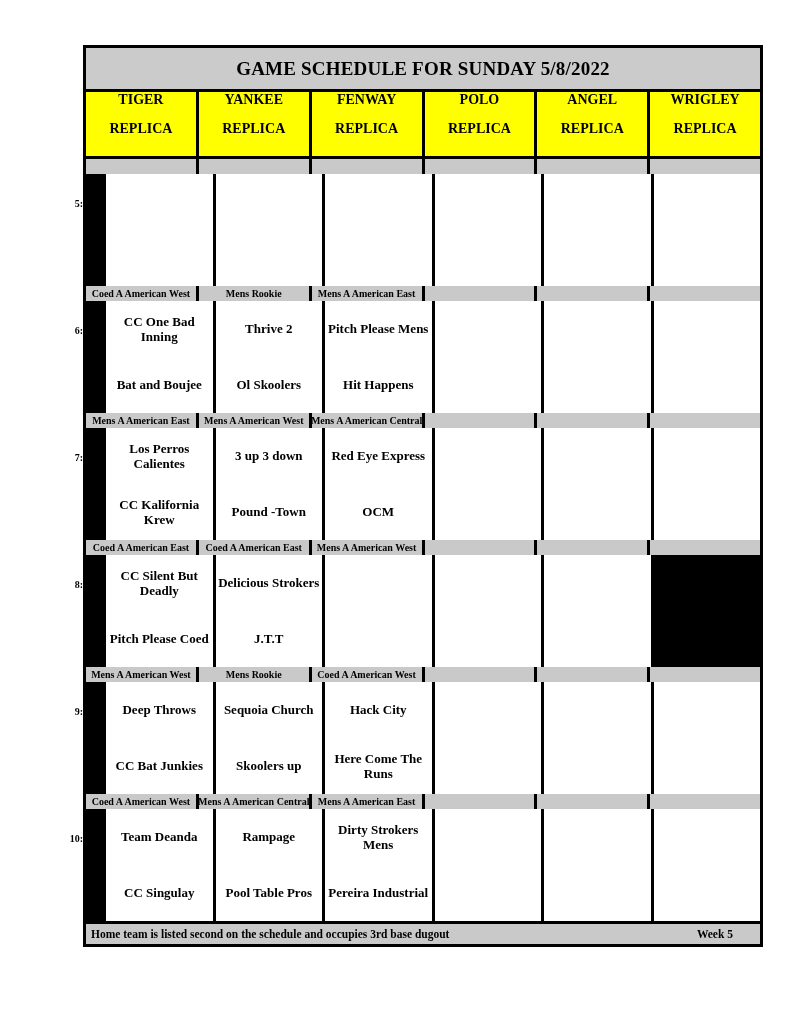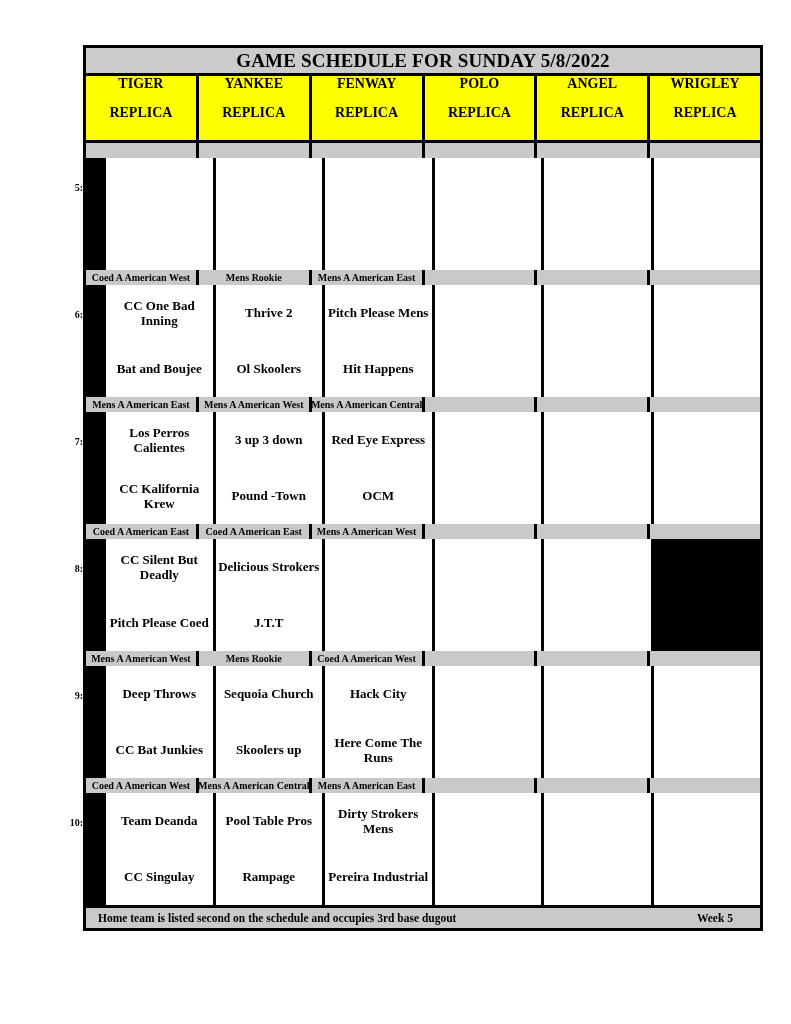--- a/index.html
+++ b/index.html
@@ -8,21 +8,21 @@
     background:#ffffff;
     font-family:"Liberation Serif", serif;
     position:relative;
   }
   .schedule-table {
     position:absolute; left:83px; top:45px; width:680px;
     background:#000; border:3px solid #000;
     display:flex; flex-direction:column; gap:3px;
   }
   .title-bar {
-    background:#cbcbcb; height:25px;
+    background:#cbcbcb; height:41px;
     display:flex; align-items:center; justify-content:center;
     font-weight:bold; font-size:19px; letter-spacing:0.2px;
   }
   .row6 { display:grid; grid-template-columns:repeat(6,1fr); gap:3px; }
   .hcell {
     background:#ffff00; height:64px;
     display:flex; flex-direction:column; align-items:center; justify-content:flex-start;
     gap:13px; font-weight:bold; font-size:14px;
   }
   .bcell {
@@ -38,21 +38,21 @@
     padding:0 1px; overflow:hidden;
   }
   .time-label {
     position:absolute; right:calc(100% + 13px); top:24px;
     font-weight:bold; font-size:10px; white-space:nowrap; color:#000;
   }
   .footer-bar {
     background:#c9c9c9; height:20px;
     display:flex; align-items:center; justify-content:space-between;
     font-weight:bold; font-size:11.5px;
-    padding:0 27px 0 12px;
+    padding:0 27px 0 5px;
   }
 </style>
 </head>
 <body>
 
 <div class="schedule-table">
   <div class="title-bar">GAME SCHEDULE FOR SUNDAY 5/8/2022</div>
   <div class="row6" id="header-row">
       <div class="hcell">
         <div>TIGER</div>
@@ -259,22 +259,22 @@
         <div class="bcell"></div>
         <div class="bcell"></div>
       </div>
       <div class="row6 game-row">
         <div class="time-label">10:00</div>
         <div class="gcell">
           <div class="team">Team Deanda</div>
           <div class="team">CC Singulay</div>
         </div>
         <div class="gcell">
+          <div class="team">Rampage</div>
           <div class="team">Pool Table Pros</div>
-          <div class="team">Rampage</div>
         </div>
         <div class="gcell">
           <div class="team">Dirty Strokers Mens</div>
           <div class="team">Pereira Industrial</div>
         </div>
         <div class="gcell">
           <div class="team"></div>
           <div class="team"></div>
         </div>
         <div class="gcell">

